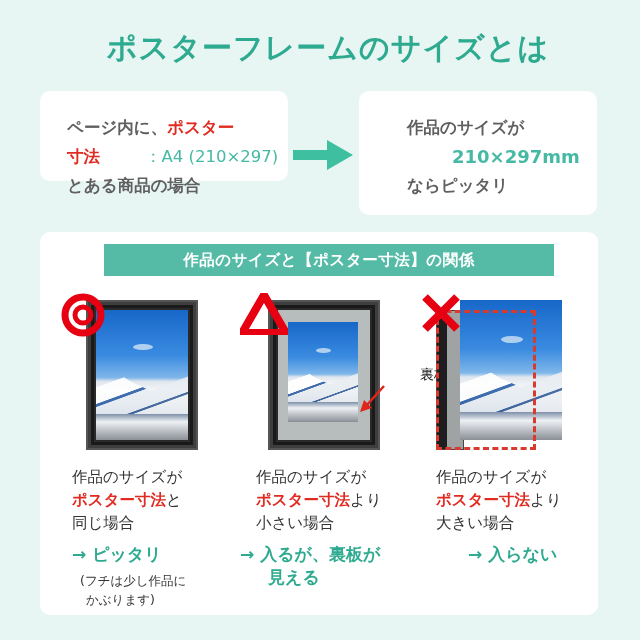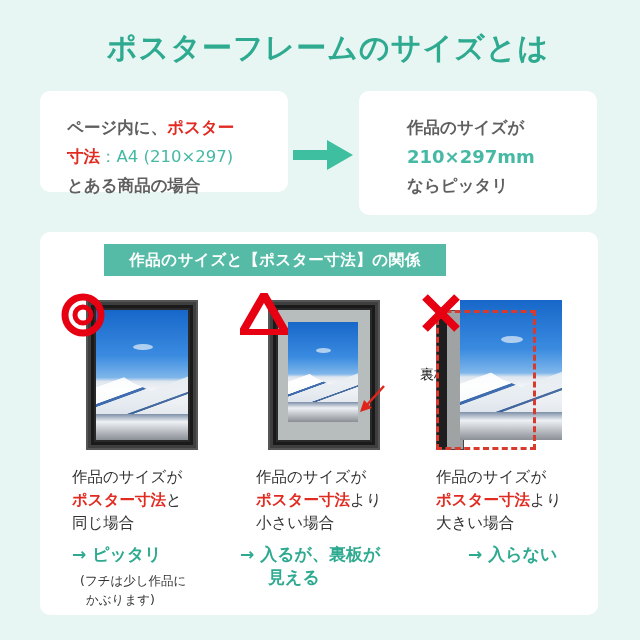--- a/index.html
+++ b/index.html
@@ -3,30 +3,30 @@
 <meta charset="utf-8">
 <style>
   * { box-sizing: border-box; margin: 0; padding: 0; }
   html, body { width: 640px; height: 640px; overflow: hidden; }
   body { background: #e8f6f3; font-family: "DejaVu Sans", sans-serif; position: relative; color: #555; }
 
   .title { position: absolute; left: 8px; top: 28px; width: 640px; text-align: center;
     font-size: 30px; font-weight: bold; color: #2daa8f; letter-spacing: 1px; }
 
   .card { position: absolute; background: #fff; border-radius: 10px; }
-  .card-left { left: 40px; top: 91px; width: 248px; height: 101px; padding: 22px 0 12px 27px; }
+  .card-left { left: 40px; top: 91px; width: 248px; height: 90px; padding: 22px 0 12px 27px; }
   .card-right { left: 359px; top: 91px; width: 238px; height: 124px; padding: 22px 0 0 48px; }
   .line { font-size: 16.5px; font-weight: bold; line-height: 29px; white-space: nowrap; color: #5f5f5f; }
   .red { color: #e12a20; }
-  .teal { color: #45b9a3; }
+  .teal { color: #45b9a3; margin-left: 45px; }
 
   .arrow { position: absolute; left: 293px; top: 140px; width: 60px; height: 30px; }
 
   .panel { position: absolute; left: 40px; top: 232px; width: 558px; height: 383px; background: #fff; border-radius: 10px; }
-  .banner { position: absolute; left: 104px; top: 244px; width: 342px; height: 32px; background: #55bba6;
+  .banner { position: absolute; left: 104px; top: 244px; width: 450px; height: 32px; background: #55bba6;
     color: #fff; font-weight: bold; font-size: 15.5px; line-height: 32px; text-align: center; letter-spacing: 0.5px; }
 
   .frame-wrap { position: absolute; }
   .photo { position: absolute; overflow: hidden;
     background: linear-gradient(180deg, #1767c9 0%, #3a8be0 35%, #7fb6ea 52%, #dfe6ee 55%, #f4f6f8 62%, #c8d2dc 72%, #7d8fa8 80%, #eef1f4 86%, #8a8f96 100%); }
   .photo::before { content: ""; position: absolute; left: 0; right: 0; top: 48%; height: 32%;
     background: linear-gradient(160deg, transparent 0 20%, #ffffff 21% 42%, #2d5fa8 43% 46%, #e9eef3 47% 70%, #365f9a 71% 73%, #f0f3f6 74%); opacity: .9;
     clip-path: polygon(0 30%, 22% 0, 40% 25%, 60% 45%, 100% 10%, 100% 100%, 0 100%); }
   .photo::after { content: ""; position: absolute; left: 40%; top: 26%; width: 22%; height: 5%; background: #cfe2f5; border-radius: 50%; opacity: .8; }
   .bframe { position: absolute; background: #2a2a2a; border: 2px solid #555;

